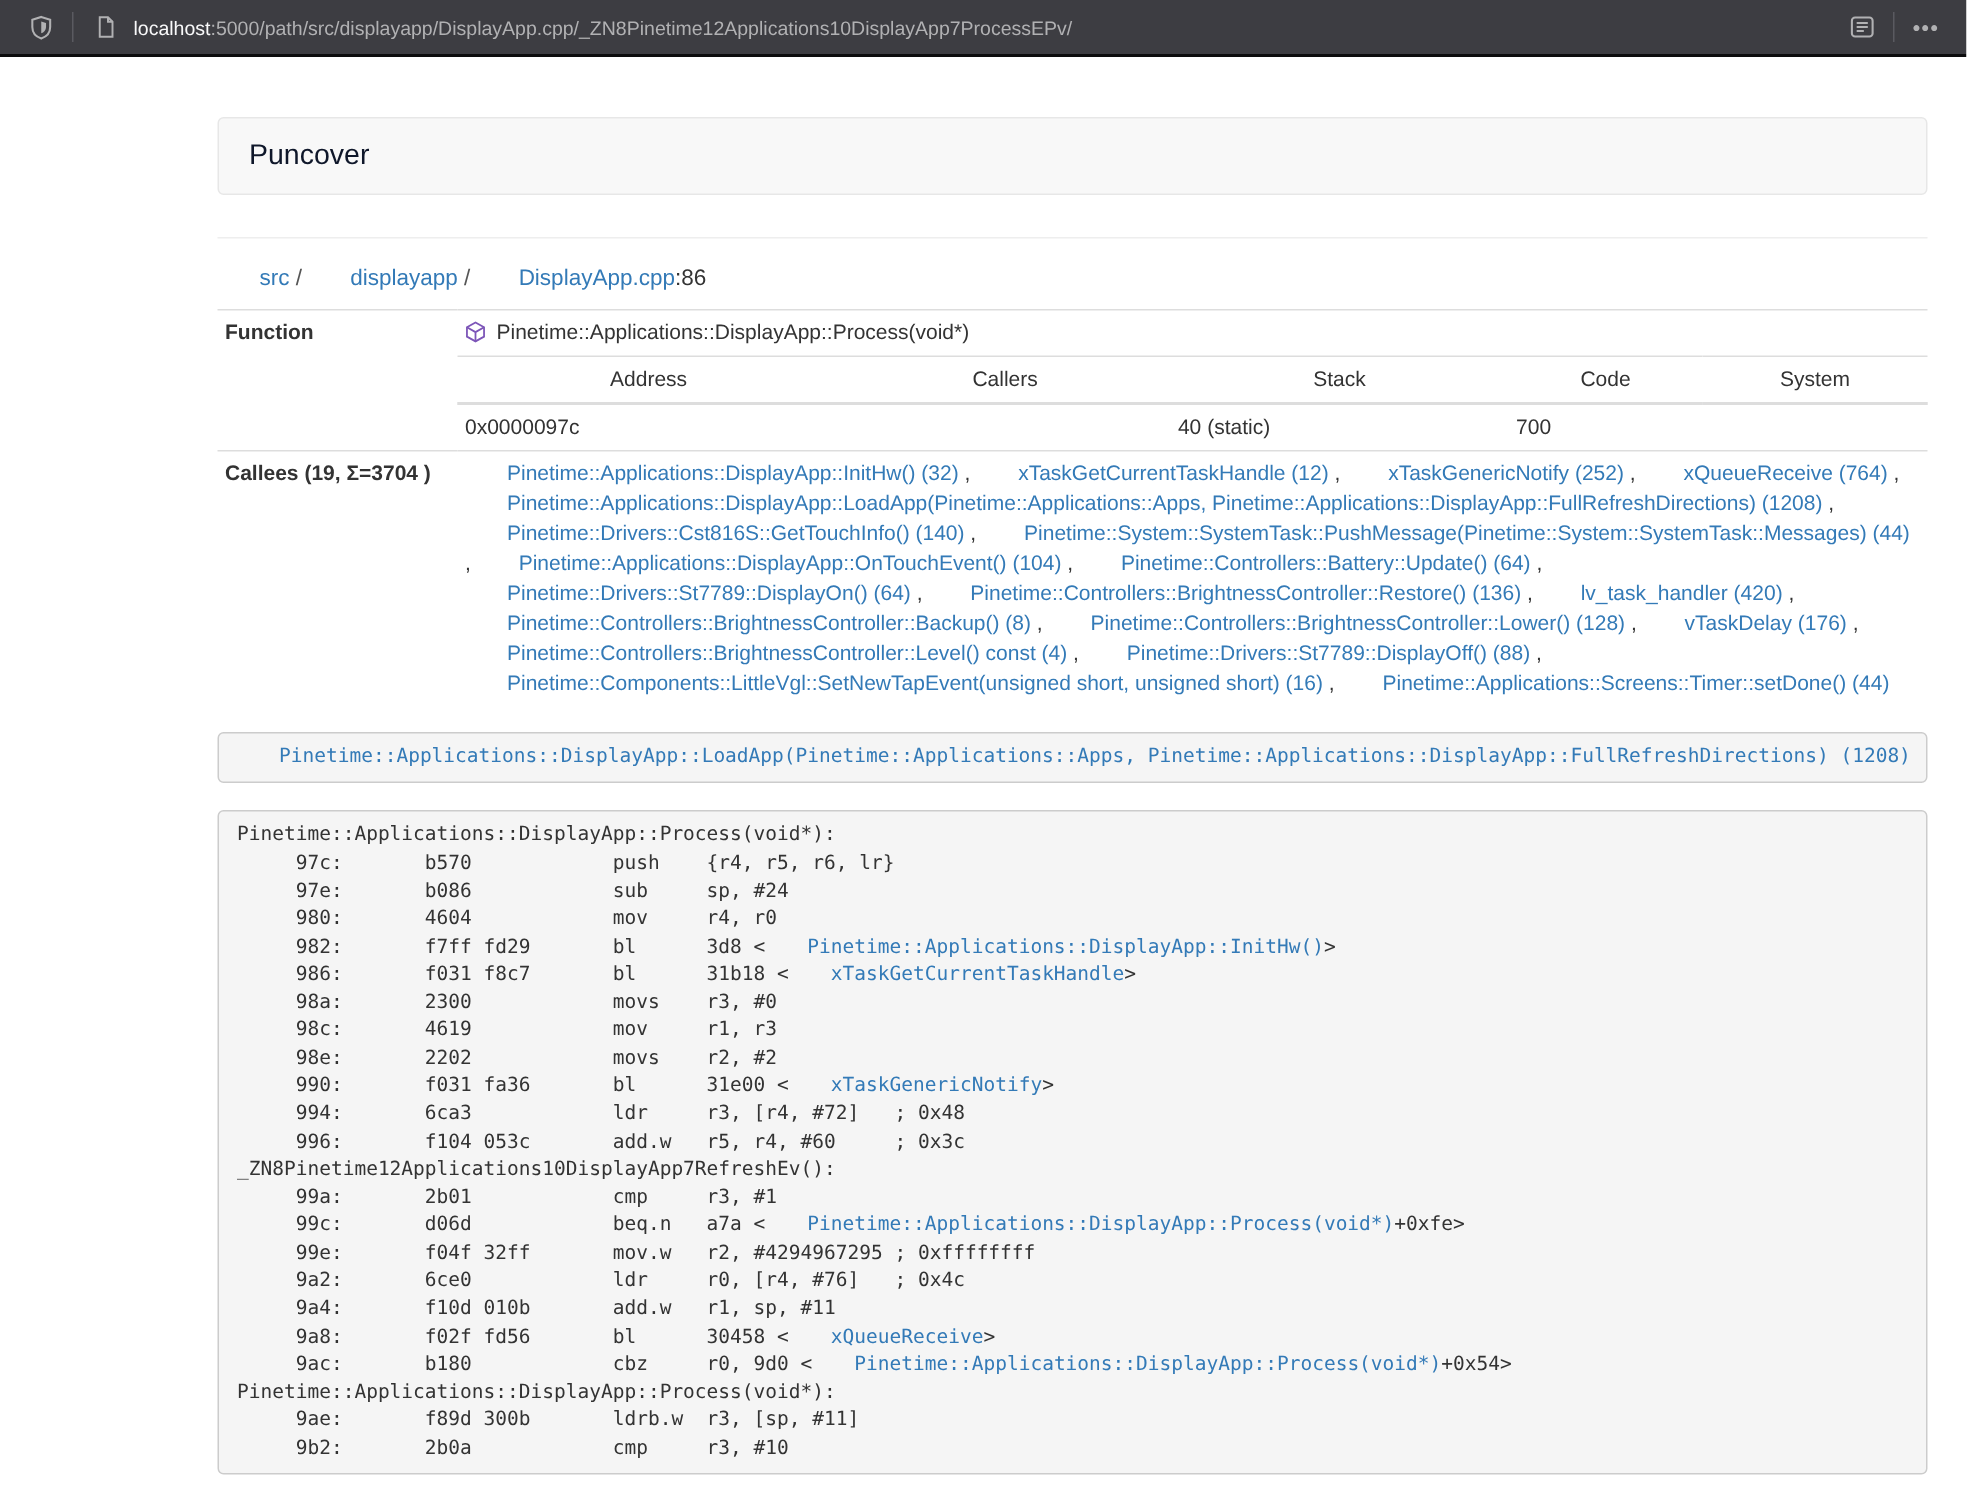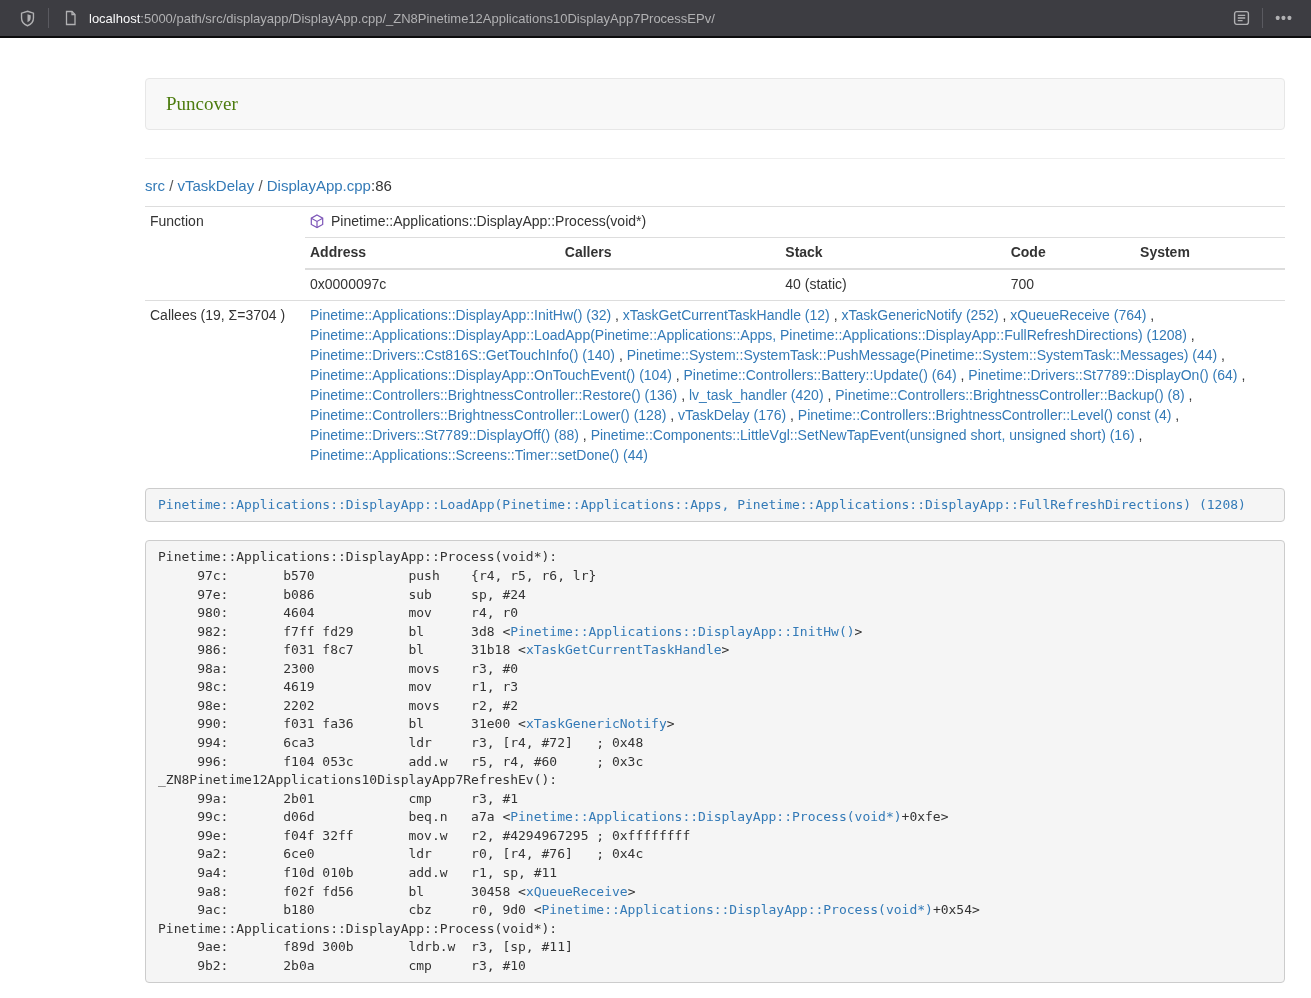--- a/index.html
+++ b/index.html
@@ -18,39 +18,39 @@
   .tb-right { display: flex; align-items: center; margin-left: auto; }
   .dots { color: #b1b1b3; font-size: 14px; letter-spacing: 1px; font-weight: bold; }
   .chrome-divider { height: 2px; background: #0c0c0d; }
 
   
   .page { margin-left: 145px; width: 1140px; padding-top: 40px; }
 
   .navbar { background: #f8f8f8; border: 1px solid #e7e7e7; border-radius: 4px;
             height: 52px; line-height: 50px; padding: 0 20px; font-size: 19px;
             color: #5e5e5e; }
-  .navbar a { color: #4d7c0f; text-decoration: none; font-family: Liberation Serif, serif; }
+  .navbar a { color: #0f172a; text-decoration: none; }
 
   hr.rule { border: none; border-top: 1px solid #eee; margin: 28px 0 18px 0; }
 
   .breadcrumb { font-size: 15px; margin-bottom: 12px; color: #333; }
-  a.link { color: #337ab7; text-decoration: none; }
+  a.link { color: #337ab7; text-decoration: none; margin-left: 28px; }
   .crumb-sep { color: #555; }
 
   
   table.fn { width: 100%; border-collapse: collapse; font-size: 14px; }
   table.fn > tbody > tr > th,
   table.fn > tbody > tr > td { border-top: 1px solid #ddd; vertical-align: top;
             text-align: left; padding: 5px; line-height: 1.42857; }
-  table.fn > tbody > tr > th { width: 160px; font-weight: normal; }
+  table.fn > tbody > tr > th { width: 160px; font-weight: bold; }
   td.fn-main { padding: 0 !important; border-top: 1px solid #ddd; }
   .signature { padding: 5px; display: flex; align-items: center; gap: 7px; }
   table.inner { width: 100%; border-collapse: collapse; }
   table.inner th { border-top: 1px solid #ddd; border-bottom: 2px solid #ddd;
-            font-weight: bold; text-align: left; padding: 5px; line-height: 1.42857; }
+            font-weight: normal; text-align: center; padding: 5px; line-height: 1.42857; }
   table.inner td { padding: 5px; line-height: 1.42857; }
   .col-address { width: 26%; } .col-remarks { width: 22.5%; } .col-stack { width: 23%; }
   .col-code { width: 13.2%; } .col-static { width: 15.3%; }
 
   
   pre.box { background: #f5f5f5; border: 1px solid #ccc; border-radius: 4px;
             font-family: "DejaVu Sans Mono", "Liberation Mono", monospace;
             font-size: 13px; line-height: 1.42857; color: #333;
             padding: 7px 12px; white-space: pre; overflow: hidden;
             tab-size: 8; -moz-tab-size: 8; }
@@ -90,21 +90,21 @@
 <div class="chrome-divider"></div>
 
 <div class="page">
 
   <nav class="navbar">
     <a href="#">Puncover</a>
   </nav>
 
   <hr class="rule">
 
-  <div class="breadcrumb"><a class="link" href="#">src</a><span class="crumb-sep"> / </span><a class="link" href="#">vTaskDelay</a><span class="crumb-sep"> / </span><a class="link" href="#">DisplayApp.cpp</a><span>:86</span></div>
+  <div class="breadcrumb"><a class="link" href="#">src</a><span class="crumb-sep"> / </span><a class="link" href="#">displayapp</a><span class="crumb-sep"> / </span><a class="link" href="#">DisplayApp.cpp</a><span>:86</span></div>
 
   <table class="fn">
     <tbody>
       <tr>
         <th>Function</th>
         <td class="fn-main">
           <div class="signature">
             <span style="display:inline-flex;">
               <svg width="14" height="15" viewBox="0 0 14 15" fill="none" stroke="#7d56b8" stroke-width="1.2">
                 <path d="M7 1 L12.7 4.2 V10.4 L7 13.6 L1.3 10.4 V4.2 Z"></path>

